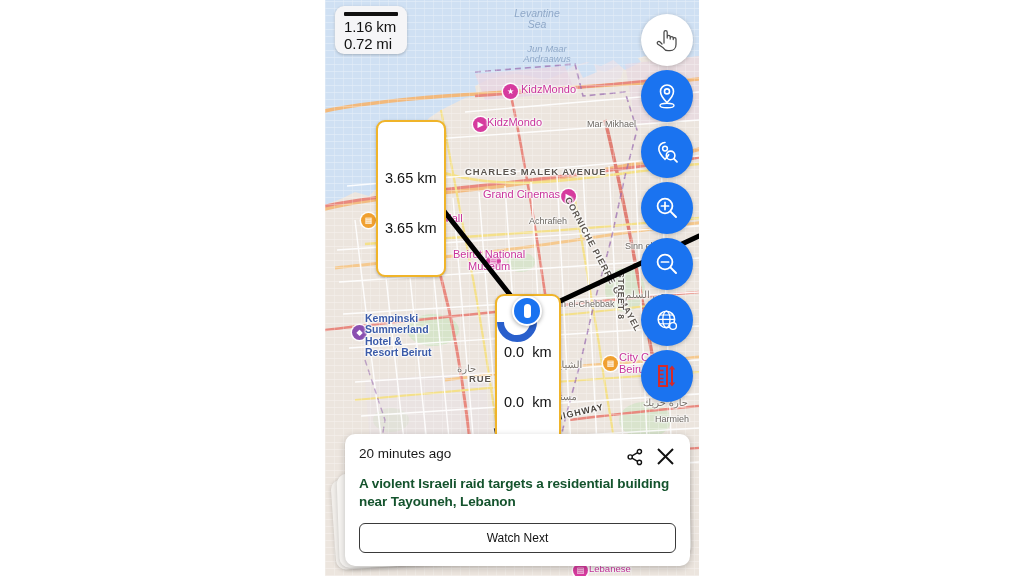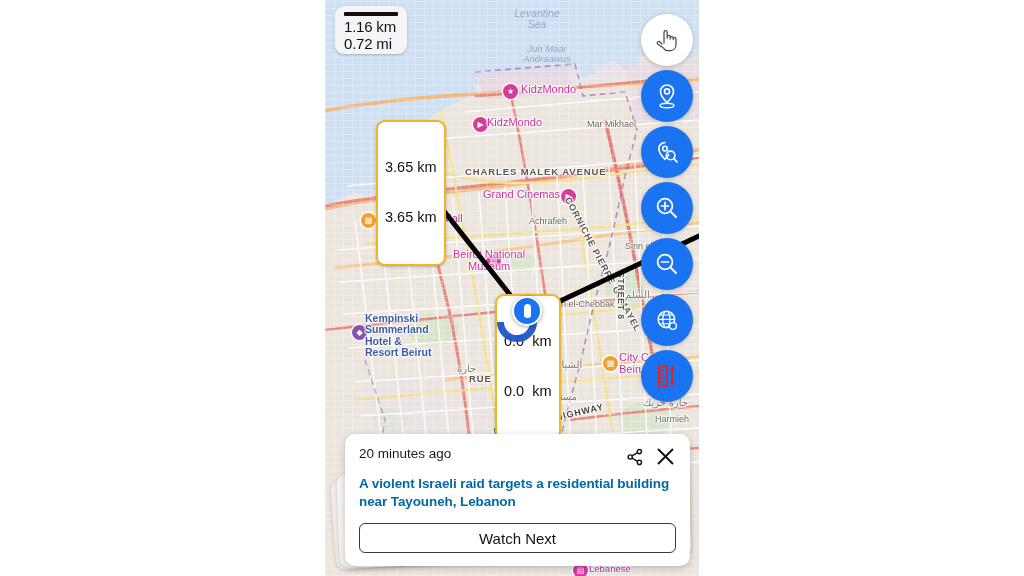--- a/index.html
+++ b/index.html
@@ -110,21 +110,21 @@
   }
 
   
   #measure-layer { position: absolute; inset: 0; pointer-events: none; }
 
   .measure-bubble {
     position: absolute;
     background: #fff;
     border: 2px solid #f0b429;
     border-radius: 9px;
-    padding: 3px 7px 4px 7px;
+    padding: 14px 7px 4px 7px;
     font-size: 14.5px;
     line-height: 1.16;
     color: #111;
     white-space: pre;
     box-shadow: 0 1px 3px rgba(0,0,0,.25);
   }
 
   
   .loc-pin {
     position: absolute;
@@ -199,33 +199,33 @@
   }
   #timestamp {
     font-size: 13.5px; color: #1a1a1a; font-weight: 400;
   }
   #card-actions { display: flex; align-items: center; gap: 11px; }
   .icon-btn { cursor: pointer; display: flex; align-items: center; }
   #headline {
     margin-top: 8px;
     font-size: 13.5px;
     font-weight: 700;
-    color: #0369a1;
+    color: #14532d;
     line-height: 1.32;
     letter-spacing: -.1px;
   }
   #watch-next {
     margin-top: 12px;
     width: 100%;
     height: 30px;
     border: 1px solid #3a3a3a;
     border-radius: 6px;
     background: #fff;
     font-family: "Liberation Sans", sans-serif;
-    font-size: 15px;
+    font-size: 12px;
     color: #111;
     cursor: pointer;
     display: flex; align-items: center; justify-content: center;
   }
 
   
   .gutter { position: absolute; top: 0; height: 576px; background: #fff; }
   .gutter.left { left: 0; width: 325px; }
   .gutter.right { left: 699px; width: 325px; }
 </style>

